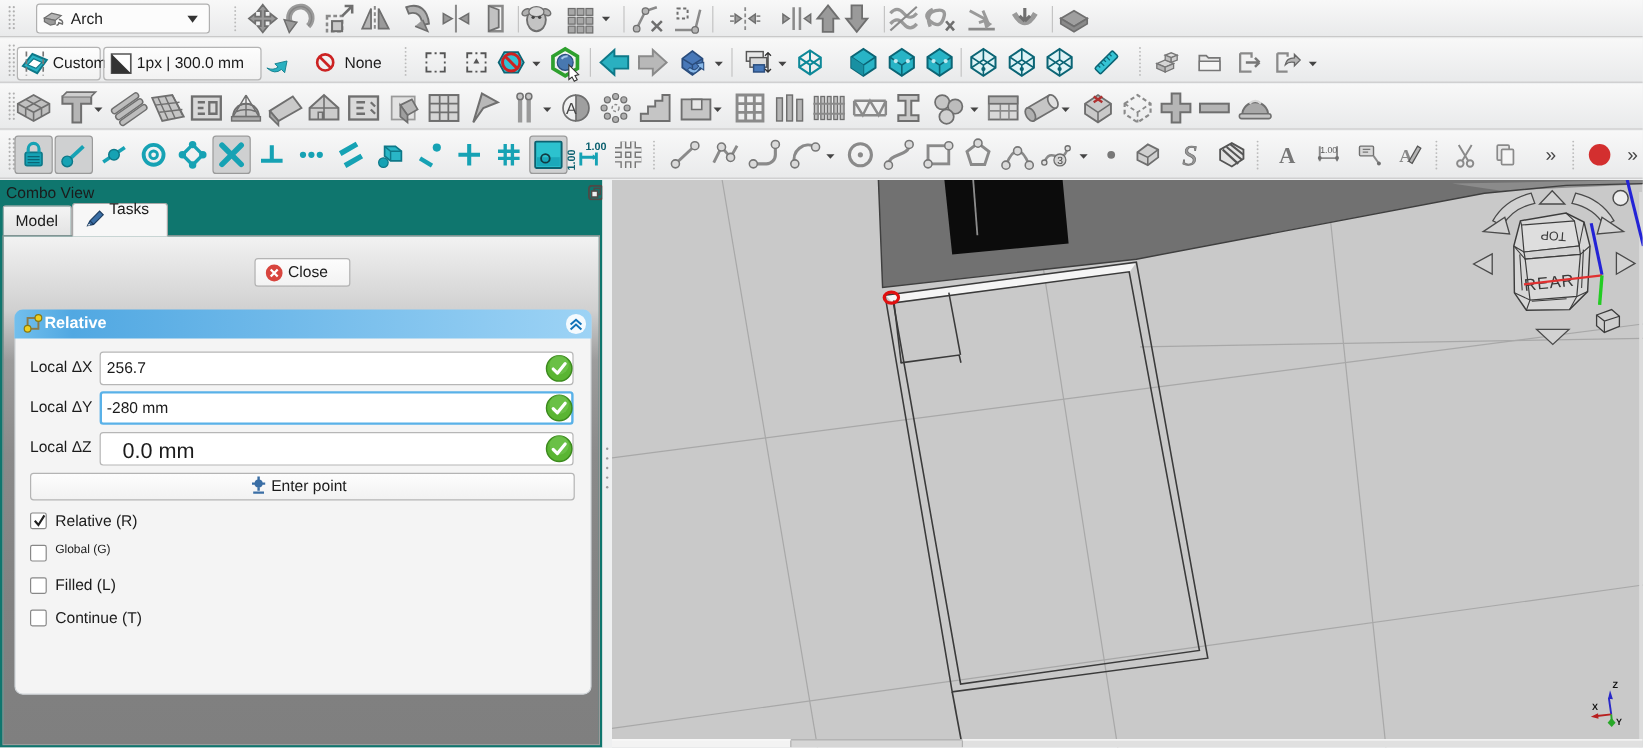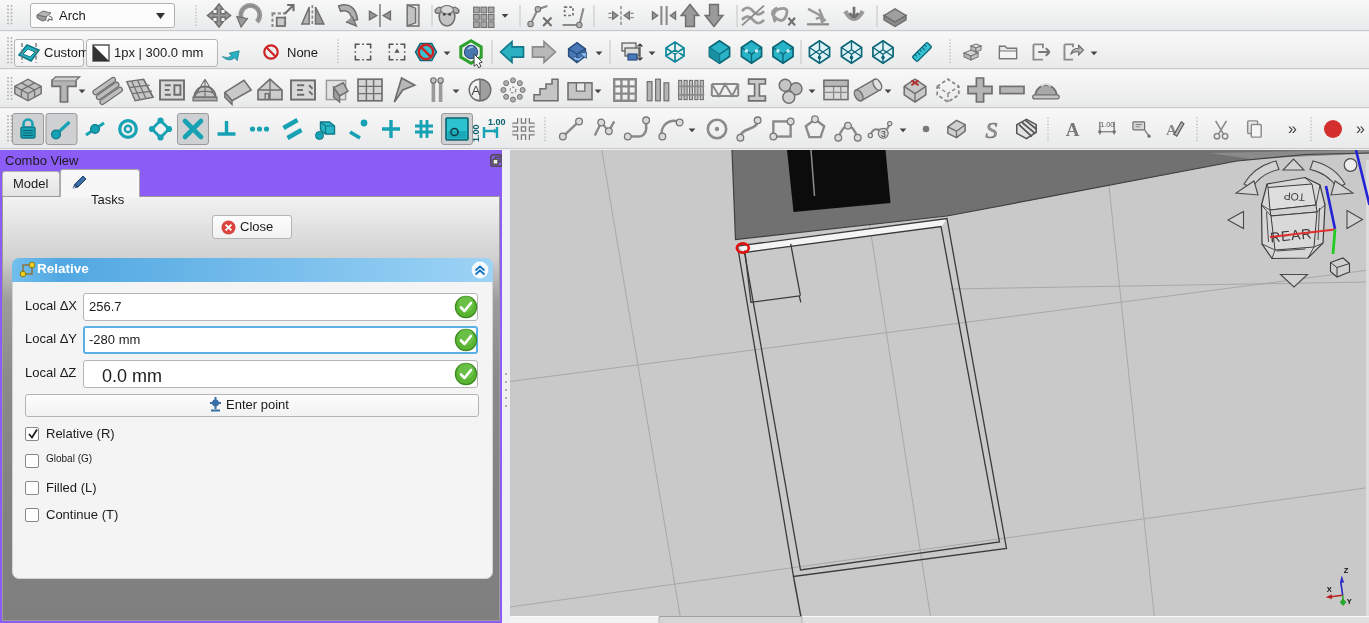--- a/index.html
+++ b/index.html
@@ -688,37 +688,37 @@
     <circle cx="1311" cy="121.2" r="0.8" fill="#bbb"></circle>
     <circle cx="1311" cy="124.4" r="0.8" fill="#bbb"></circle>
     <circle cx="1311" cy="127.60000000000001" r="0.8" fill="#bbb"></circle>
     <circle cx="1311" cy="130.8" r="0.8" fill="#bbb"></circle>
     <circle cx="1311" cy="134.0" r="0.8" fill="#bbb"></circle>
     <circle cx="1311" cy="137.2" r="0.8" fill="#bbb"></circle>
     <circle cx="1311" cy="140.39999999999998" r="0.8" fill="#bbb"></circle>
     <circle cx="1333" cy="129" r="9" fill="#d32f2f"></circle>
     <text x="1356" y="134" font-size="16" fill="#444" font-family="Liberation Sans">»</text>
   </svg>
-<div class="abs" style="left:0;top:150px;width:502px;height:473px;background:#8b5cf6">
+<div class="abs" style="left:0;top:150px;width:502px;height:473px;background:#0f766e">
  <span class="abs" style="left:5px;top:3px;font-size:13px">Combo View</span>
  <svg width="13" height="13" style="position:absolute;left:490px;top:4px" viewBox="0 0 13 13">
       <rect x="0.8" y="0.8" width="11.4" height="11.4" rx="2.5" fill="none" stroke="#4e4a47" stroke-width="1.5"></rect>
       <rect x="5.2" y="3" width="5" height="5" fill="none" stroke="#4e4a47" stroke-width="1.3"></rect>
       <rect x="3" y="5.2" width="5" height="5" fill="#eff0f1" stroke="#4e4a47" stroke-width="1.3"></rect>
     </svg>
 
  <div class="abs" style="left:2px;top:20.5px;width:58px;height:25px;background:linear-gradient(#f4f4f4,#e3e3e3);border:1px solid #b0b0b0;border-bottom:none;border-radius:3px 3px 0 0"></div>
  <span class="abs" style="left:13px;top:26px;font-size:13px">Model</span>
  <div class="abs" style="left:60px;top:18.5px;width:80px;height:28px;background:#f7f7f7;border:1px solid #a8a8a8;border-bottom:none;border-radius:3px 3px 0 0;z-index:3"></div>
  <svg width="16" height="16" style="position:absolute;left:71px;top:25px;z-index:4" viewBox="0 0 16 16">
       <path d="M2,13 L4,9 L12,1 L15,4 L7,12 L2,13 Z" fill="#3a6ea5" stroke="#1d3d61" stroke-width="1"></path>
       <path d="M4,9 L7,12" stroke="#1d3d61" stroke-width="1" fill="none"></path>
       <path d="M3.2,11.5 L4.5,12.8 L2,13 Z" fill="#fff"></path>
     </svg>
- <span class="abs" style="left:91px;top:42px;font-size:13px;z-index:4">Tasks</span>
+ <span class="abs" style="left:91px;top:16px;font-size:13px;z-index:4">Tasks</span>
 
  <div class="abs" style="left:2px;top:46px;width:498px;height:425px;border:1px solid #9b9b9b;background:linear-gradient(#f2f2f2 0%,#d0d0d0 14.6%,#9c9c9c 24.5%,#8a8a8a 43%,#828282 72%,#7f7f7f 100%)"></div>
 
  <div class="btn" style="left:212px;top:65px;width:80px;height:24px"></div>
  <svg width="15" height="15" style="position:absolute;left:221px;top:70px" viewBox="0 0 15 15">
       <circle cx="7.5" cy="7.5" r="7" fill="#d8453e"></circle>
       <path d="M4.6,4.6 L10.4,10.4 M10.4,4.6 L4.6,10.4" stroke="#fff" stroke-width="1.9"></path>
     </svg>
  <span class="abs" style="left:240px;top:69px;font-size:13px">Close</span>
 

